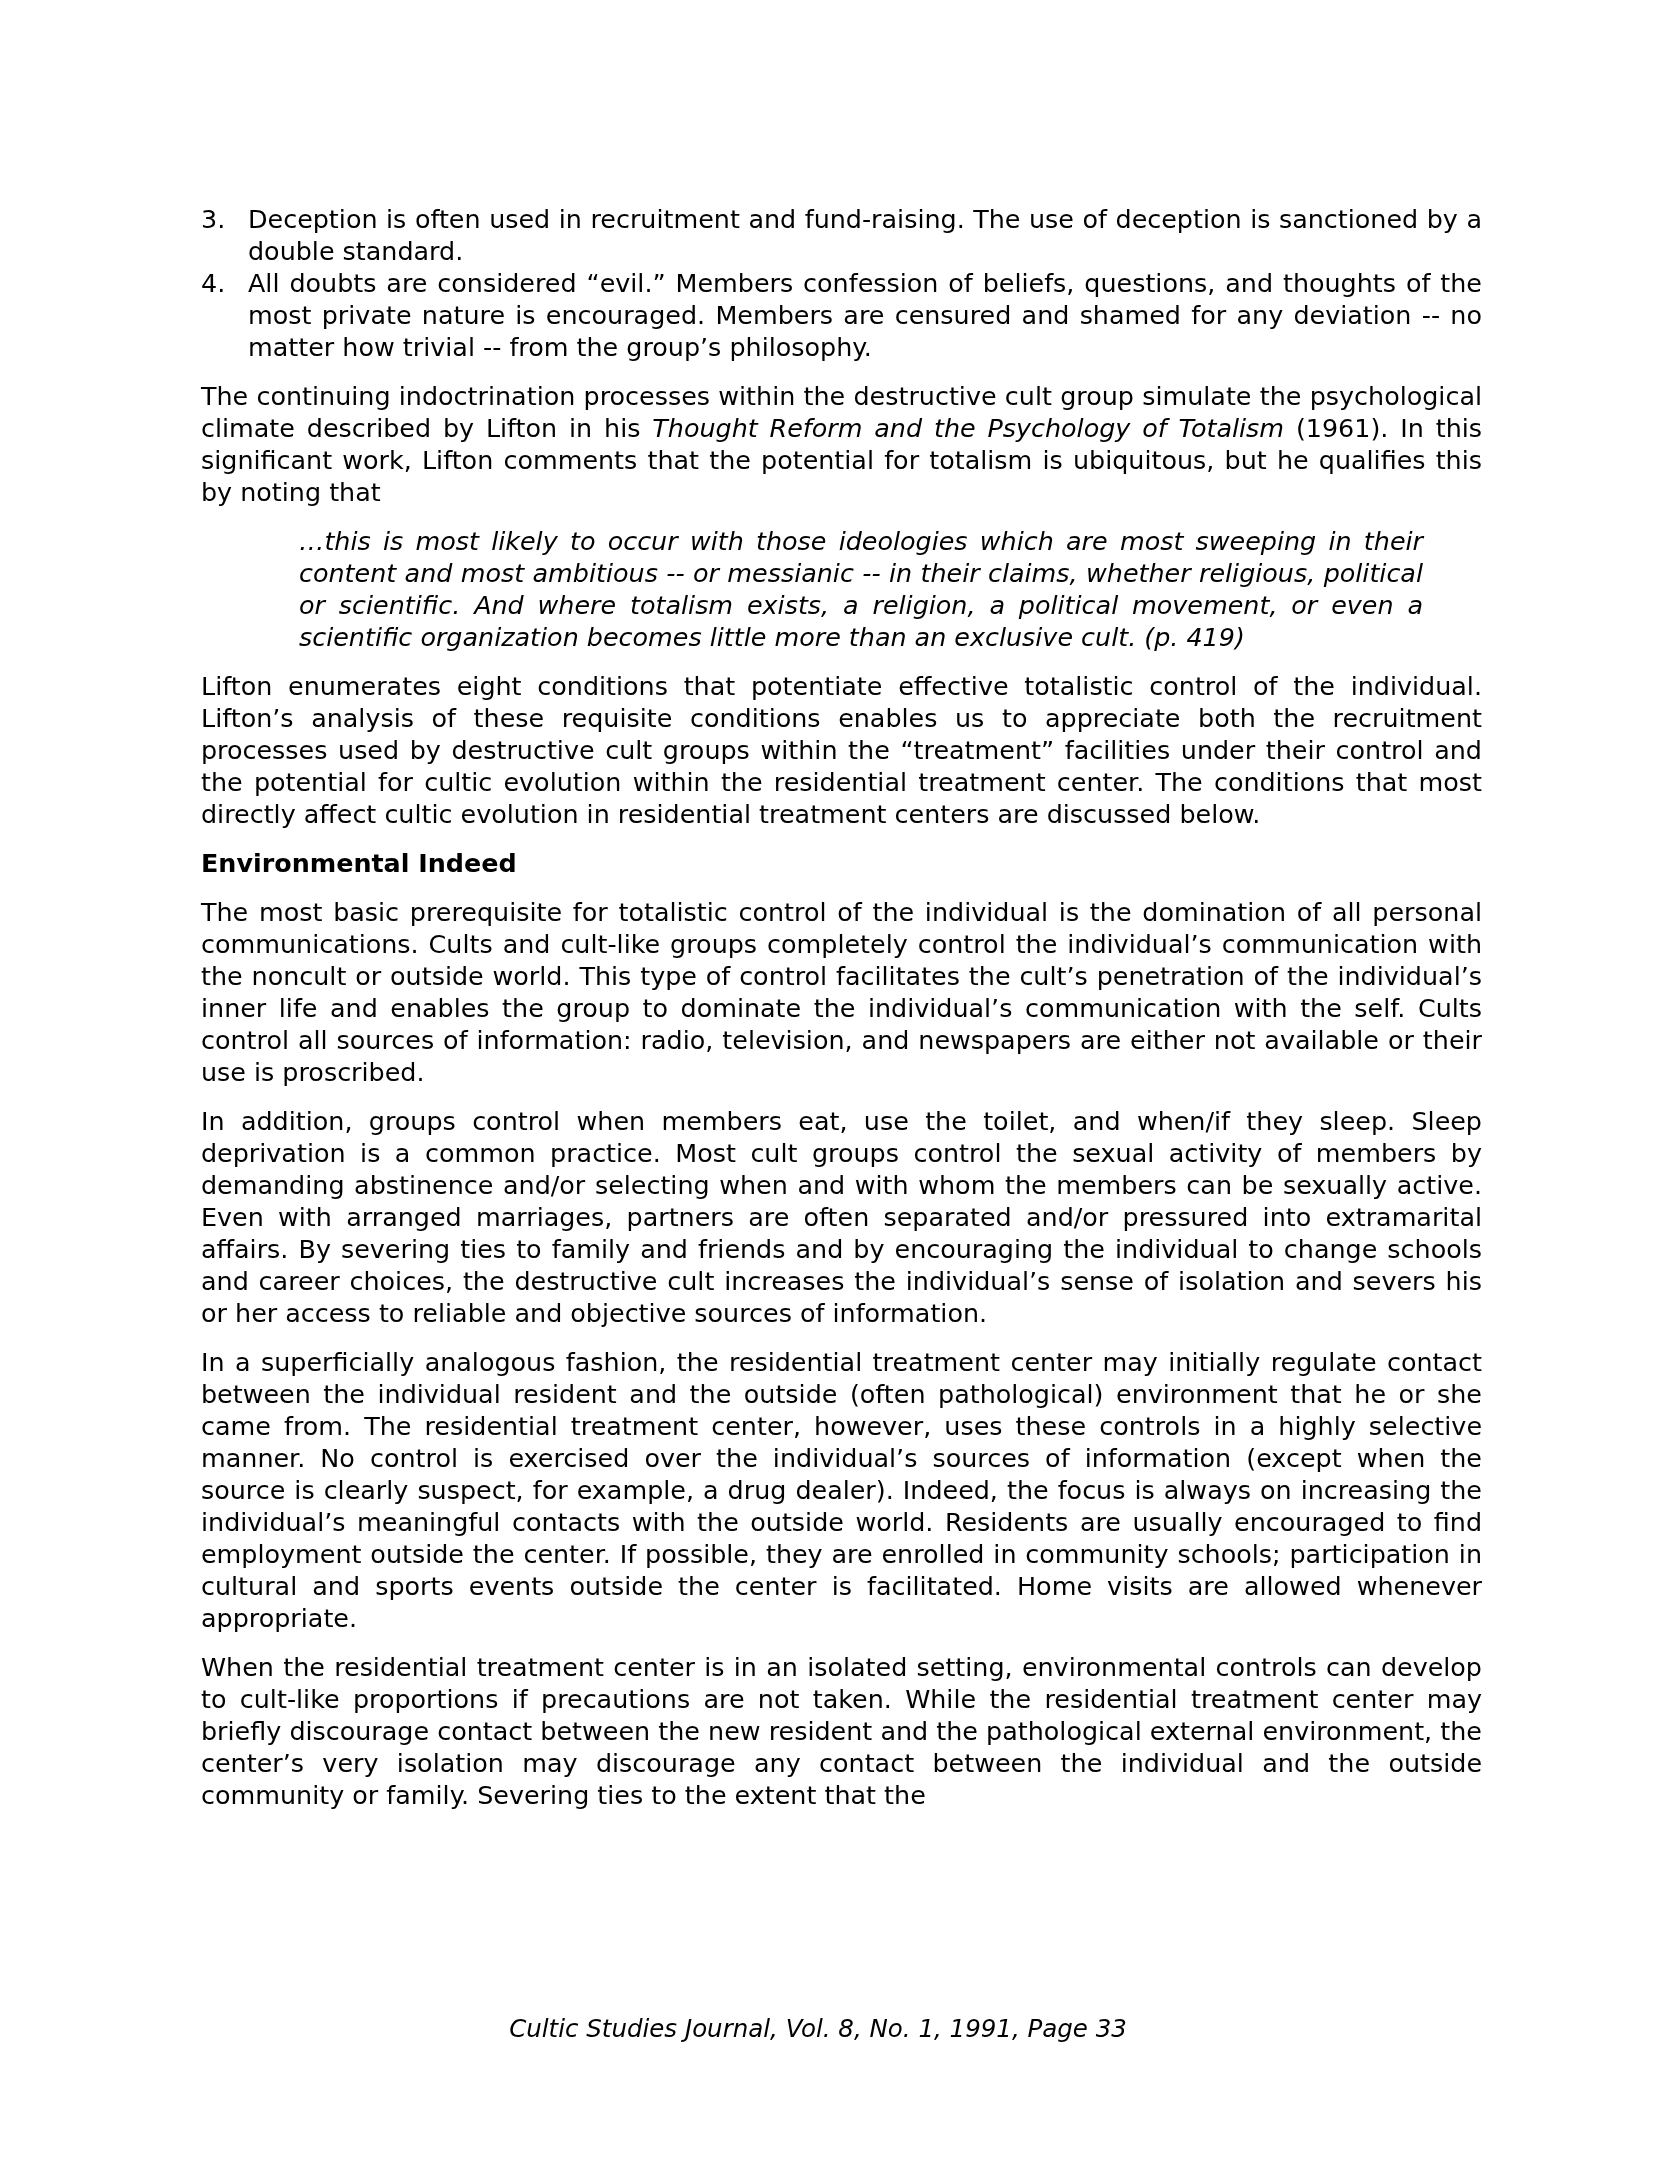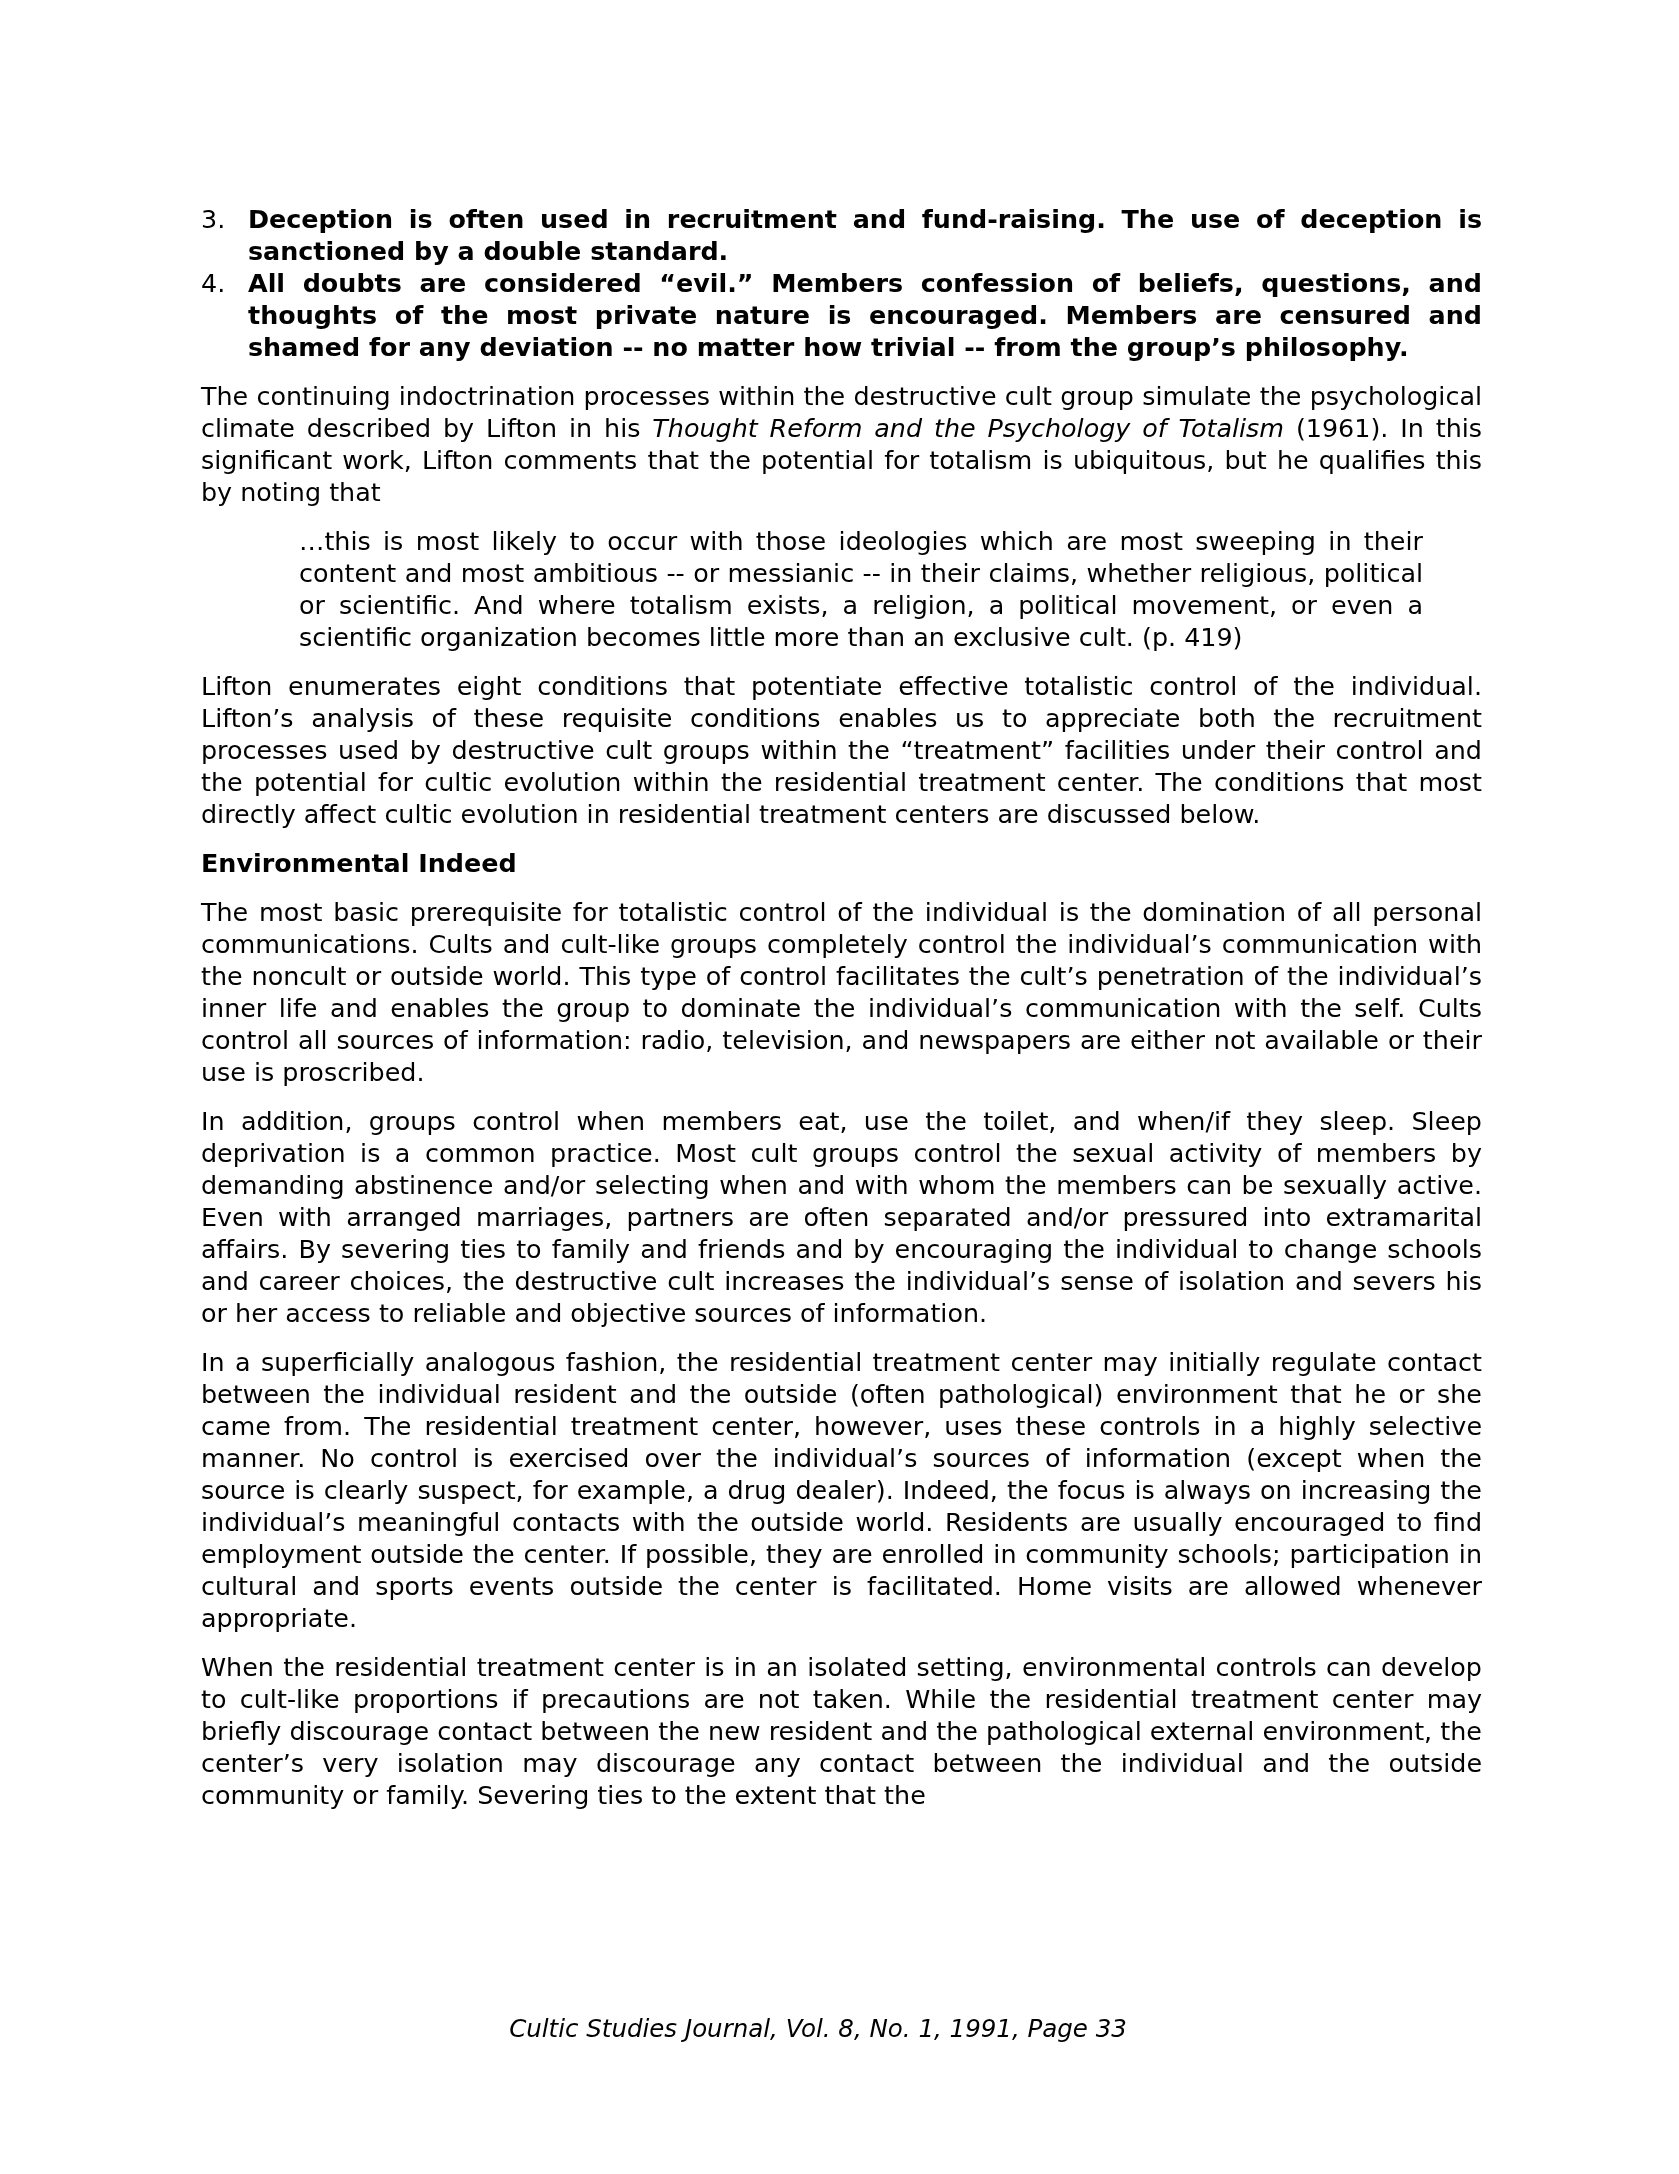--- a/index.html
+++ b/index.html
@@ -24,27 +24,27 @@
   .block.first { margin-top: 0; }
   .numbered-list .list-item { display: flex; }
   .list-number {
     flex: 0 0 47px;
     width: 47px;
     text-align: left;
   }
   .list-text {
     flex: 1 1 auto;
     text-align: justify;
-    font-weight: bold;
   }
   .para { text-align: justify; }
   .block-quote {
     margin-left: 98px;
     margin-right: 59px;
     text-align: justify;
+    font-style: italic;
   }
   .section-heading { font-weight: bold; }
   .book-title { font-style: italic; }
   .page-footer {
     position: absolute;
     top: 2013px;
     left: 0;
     width: 1636px;
     text-align: center;
     font-style: italic;

